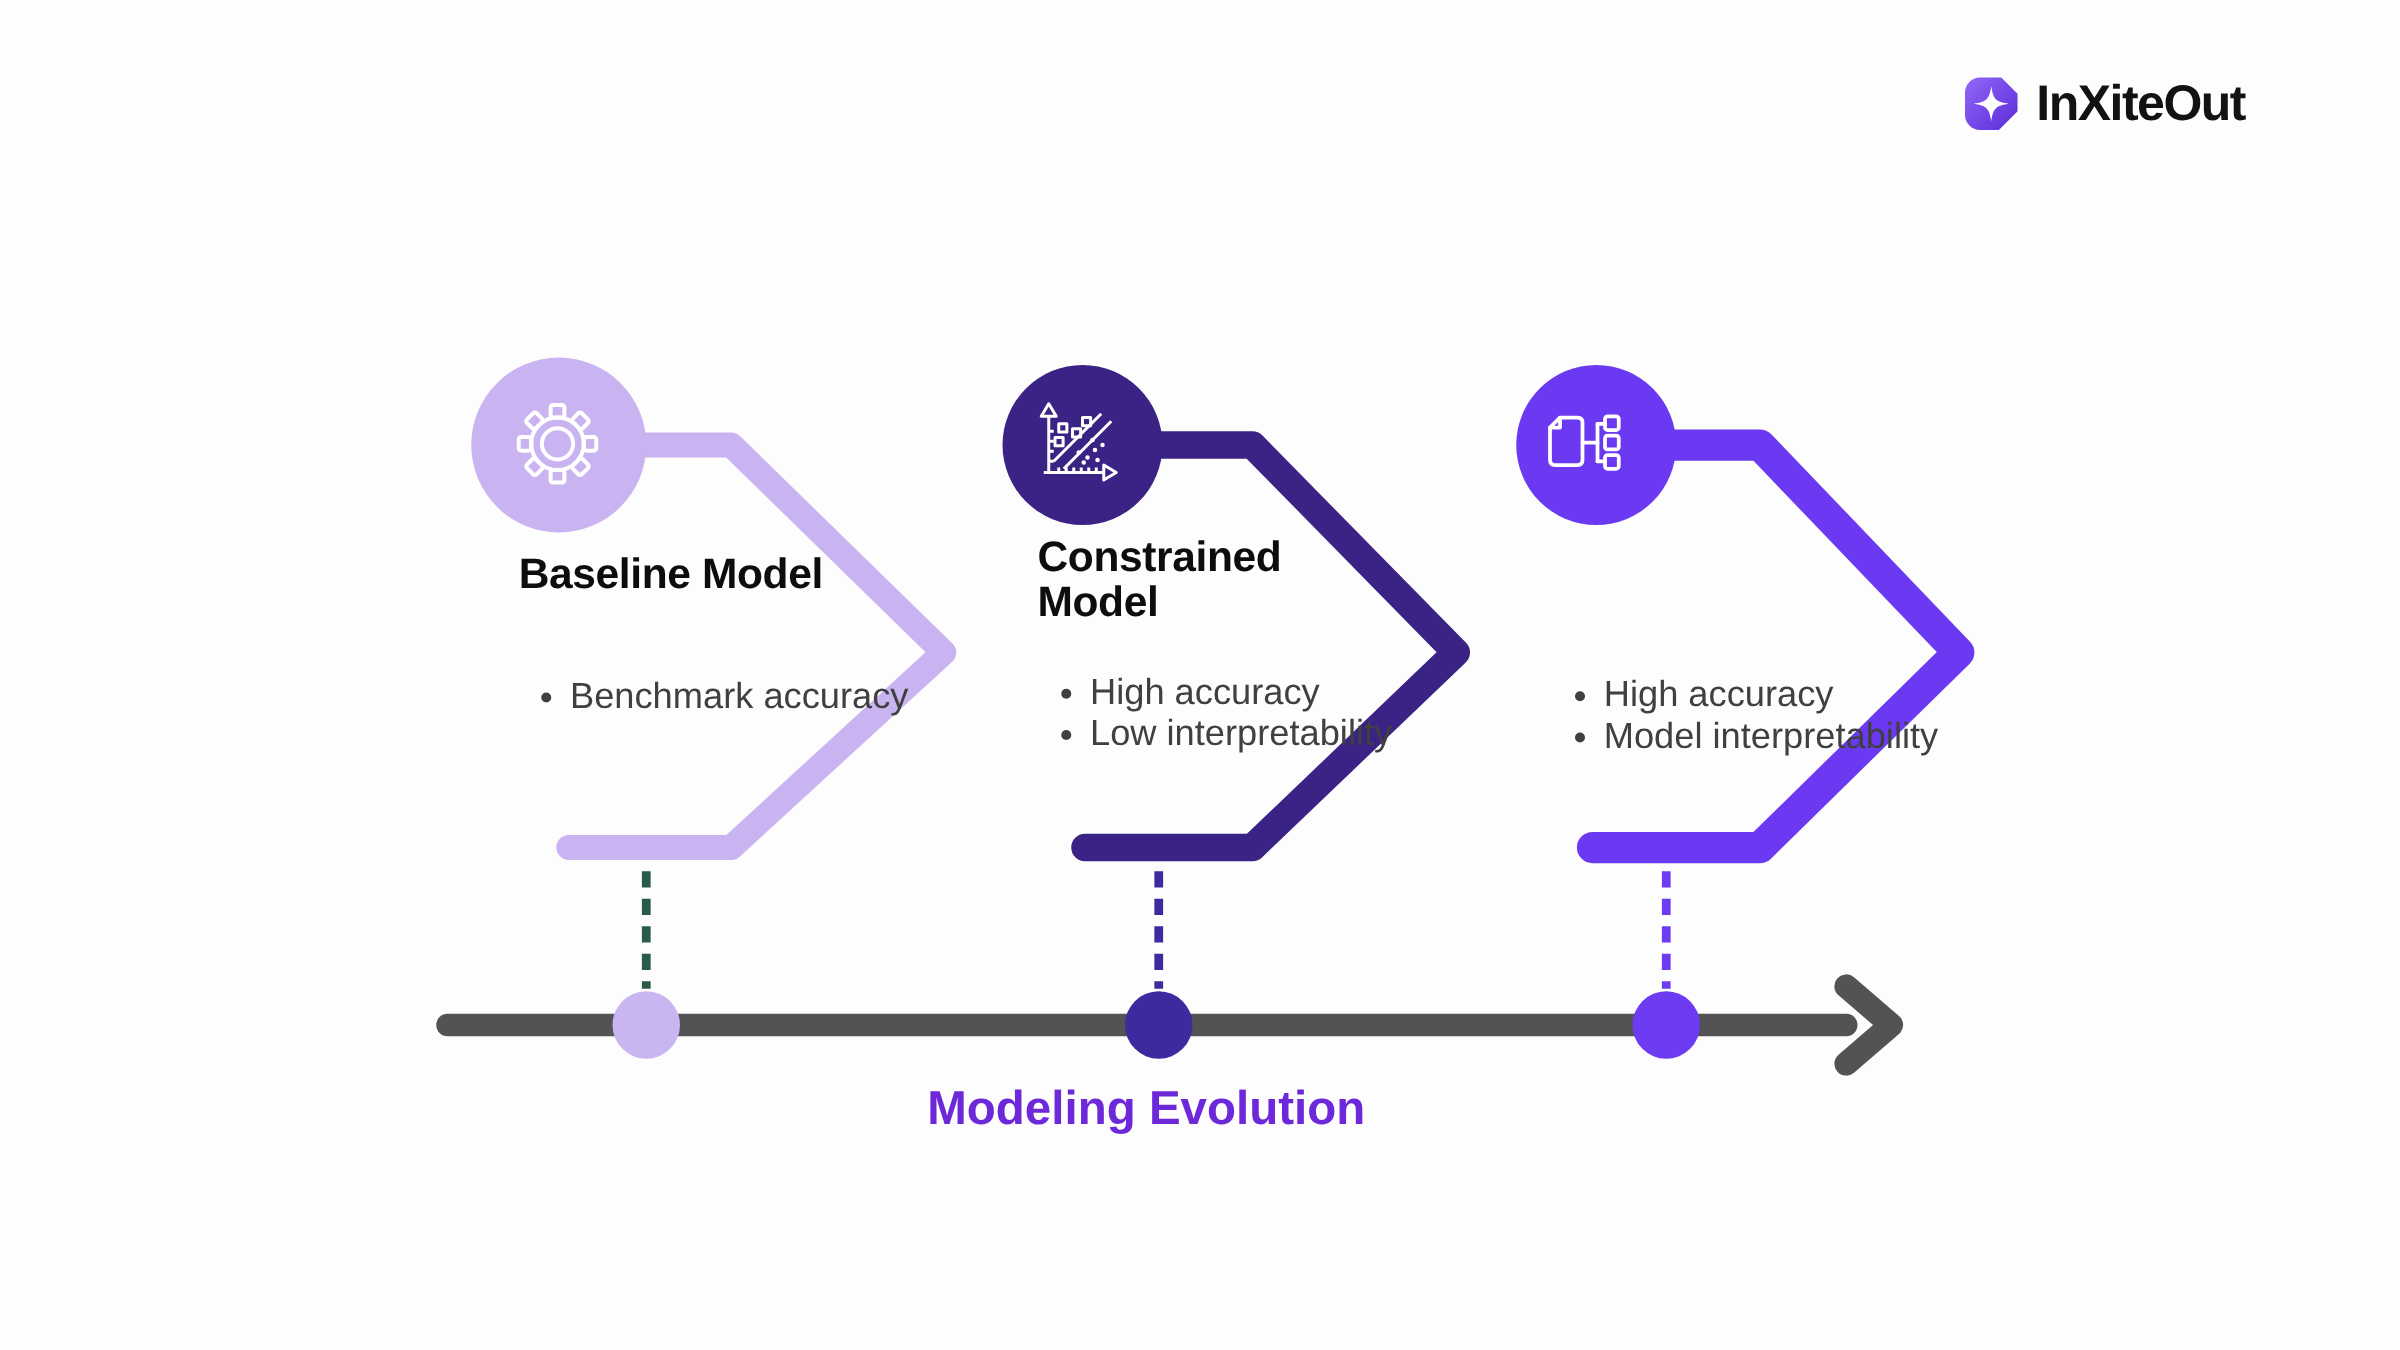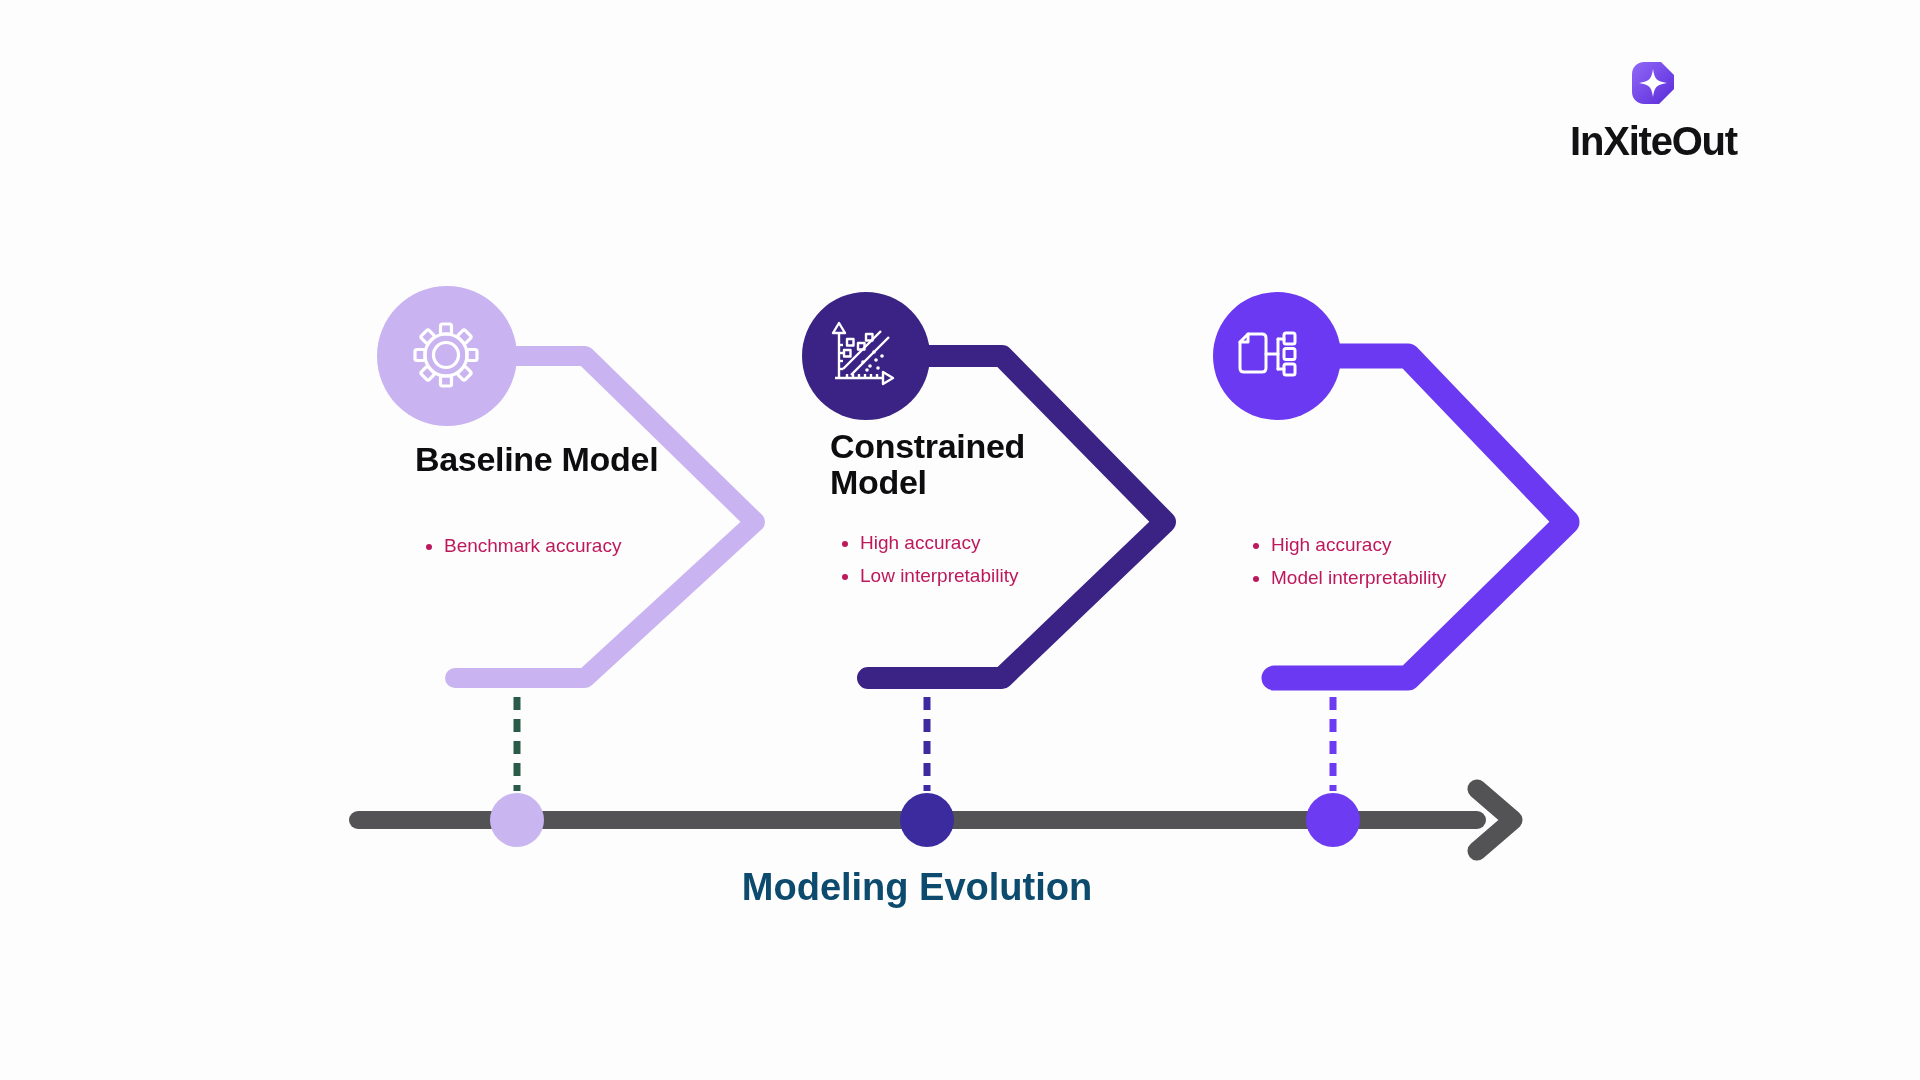--- a/index.html
+++ b/index.html
@@ -1,52 +1,52 @@
 <!DOCTYPE html>
 <html><head>
 <meta charset="utf-8">
 <style>
   html,body{margin:0;padding:0;background:#ffffff;}
   .canvas{
     position:relative;width:1920px;height:1080px;background:#fdfdfd;
     overflow:hidden;font-family:"Liberation Sans",sans-serif;color:#0d0d0f;
   }
   
-  .brand{position:absolute;left:1570px;top:60px;display:flex;align-items:center;gap:13px;flex-direction:column;}
+  .brand{position:absolute;left:1570px;top:60px;display:flex;align-items:center;gap:13px;}
   .brand-icon{width:46px;height:46px;display:block;}
   .brand-name{font-size:40px;font-weight:bold;letter-spacing:-1.2px;color:#121214;}
   
   .title{
     position:absolute;left:0;top:152px;width:100%;margin:0;text-align:center;
     font-size:41px;font-weight:bold;letter-spacing:-0.5px;color:#0b0b0c;
   }
   
   .diagram{position:absolute;left:0;top:0;width:1920px;height:1080px;}
   .chev{fill:none;stroke-linecap:round;stroke-linejoin:round;}
   .connector{fill:none;}
   
   .stage-title{
     position:absolute;margin:0;font-size:34px;font-weight:bold;line-height:36px;
     letter-spacing:-0.3px;color:#0d0d0f;white-space:pre-line;
   }
   .t1{left:415px;top:441px;}
   .t2{left:830px;top:428px;}
   .t3{left:1240px;top:434px;}
   .stage-bullets{
-    position:absolute;margin:0;padding:0 0 0 26px;list-style:disc outside;
-    font-size:19px;line-height:31px;color:#be185d;
+    position:absolute;margin:12px;padding:0 0 0 26px;list-style:disc outside;
+    font-size:29px;line-height:31px;color:#404040;
   }
   .stage-bullets li{margin:0 0 2px 0;}
   .b1{left:418px;top:530px;}
   .b2{left:834px;top:527px;}
   .b3{left:1245px;top:529px;}
   
   .timeline-label{
     position:absolute;left:917px;top:866px;transform:translateX(-50%);
-    font-size:38px;font-weight:bold;white-space:nowrap;color:#0c4a6e;
+    font-size:38px;font-weight:bold;white-space:nowrap;color:#6d28d9;
   }
 </style>
 </head>
 <body>
 
 <div class="canvas">
 
   <div class="brand">
     <svg class="brand-icon" viewBox="0 0 46 46">
       <defs>

